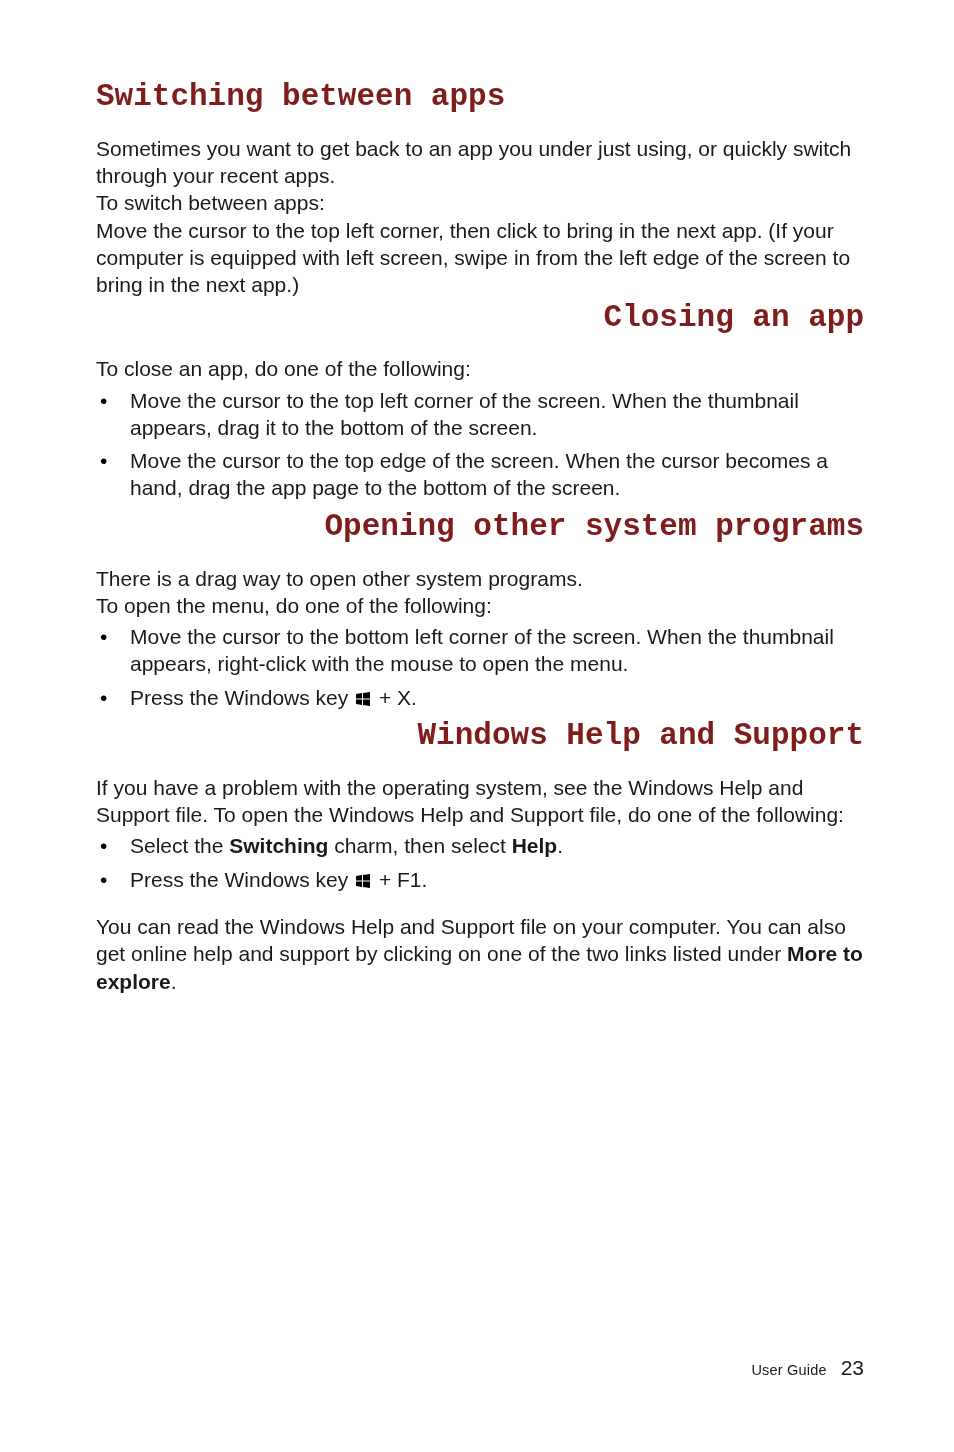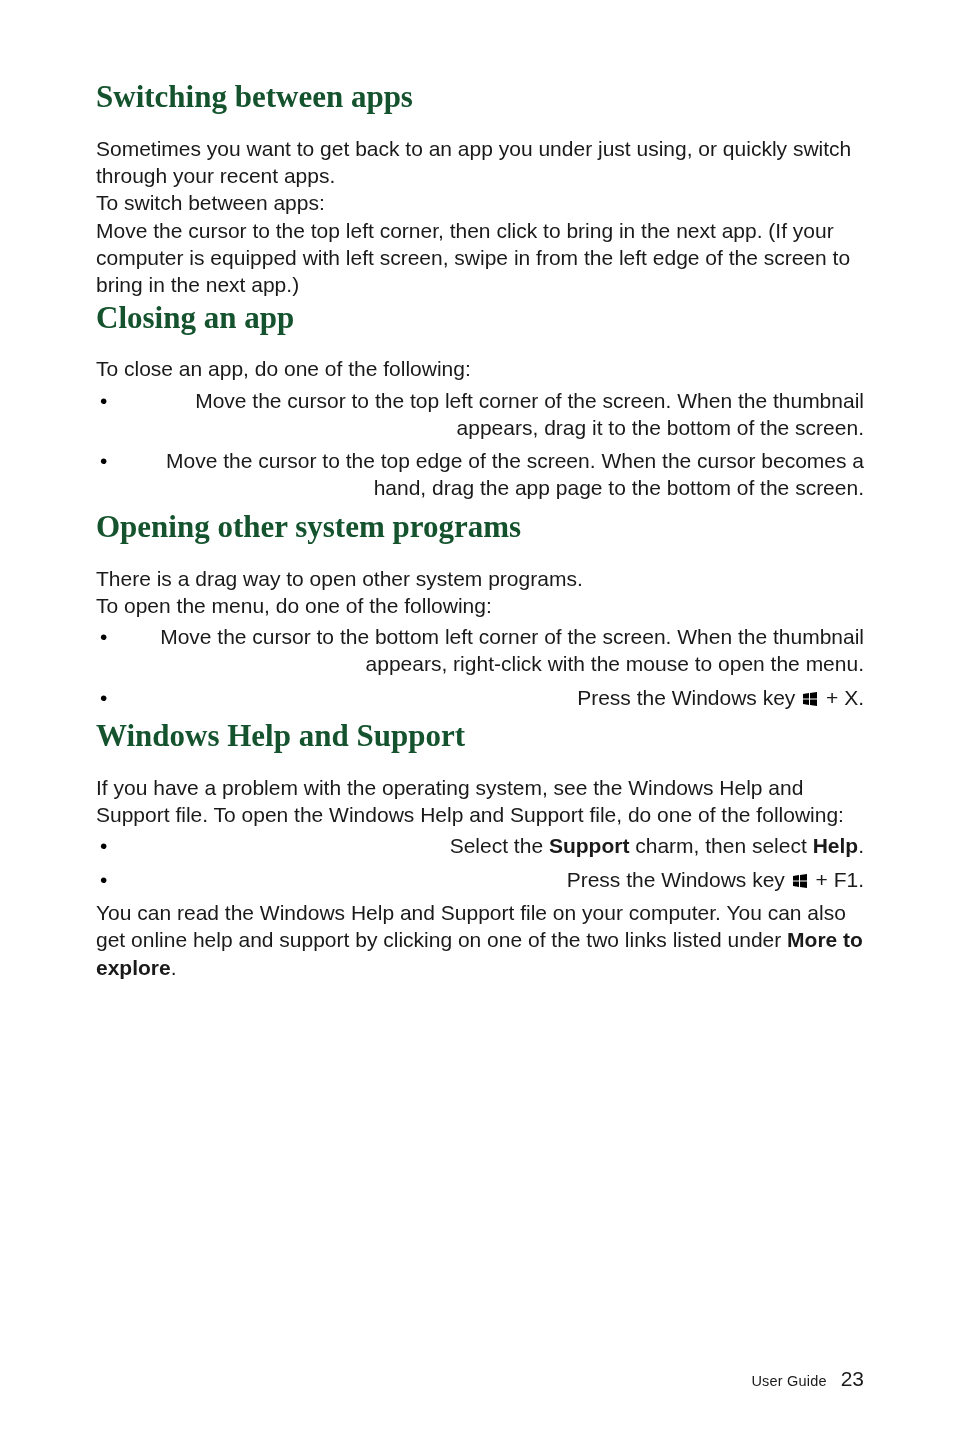--- a/index.html
+++ b/index.html
@@ -14,37 +14,36 @@
     box-sizing: border-box;
     padding: 78px 90px 120px 96px;
     font-family: "Helvetica Neue", Helvetica, Arial, sans-serif;
     font-weight: 300;
     font-size: 21px;
     line-height: 1.3;
     position: relative;
     color: #1a1a1a;
   }
   h1.sec {
-    font-family: Liberation Serif, serif;
+    font-family: Liberation Mono, monospace;
     font-weight: 700;
     font-size: 31px;
     margin: 0 0 18px 0;
     line-height: 1.25;
-    color: #14532d;
+    color: #7f1d1d;
   }
-  .gap-top   { margin-top: 34px; }
+  .gap-top   { margin-top: 34px; text-align: right; }
   .para {
     margin: 0 0 0 0;
   }
   .block { margin-bottom: 0; }
   ul.bullets {
     list-style: none;
     padding: 0;
     margin: 4px 0 0 0;
-    text-align: right;
   }
   ul.bullets > li {
     position: relative;
     padding-left: 34px;
     margin: 4px 0 6px 0;
   }
   ul.bullets > li::before {
     content: "•";
     position: absolute;
     left: 4px;
@@ -56,21 +55,21 @@
     display: inline-block;
     width: 14px;
     height: 14px;
     vertical-align: -1px;
     margin: 0 3px 0 2px;
   }
   .win-icon svg { display: block; }
   .bold { font-weight: 700; }
   .footer {
     position: absolute;
-    bottom: 60px;
+    bottom: 71px;
     right: 90px;
     font-weight: 300;
   }
   .footer .label {
     font-size: 14.5px;
     letter-spacing: 0.2px;
   }
   .footer .num {
     font-size: 21px;
     margin-left: 8px;
@@ -114,34 +113,34 @@
             </svg></span><span> + X.</span>
       </li>
     </ul>
   </div>
 
   <h1 class="sec gap-top">Windows Help and Support</h1>
   <div class="block">
     <div class="para">If you have a problem with the operating system, see the Windows Help and Support file. To open the Windows Help and Support file, do one of the following:</div>
     <ul class="bullets">
       <li>
-        <span>Select the </span><span class="bold">Support</span><span> charm, then select </span><span class="bold">Help</span><span>.</span>
+        <span>Select the </span><span class="bold">Switching</span><span> charm, then select </span><span class="bold">Help</span><span>.</span>
       </li>
       <li>
         <span>Press the Windows key </span><span class="win-icon"><svg viewBox="0 0 14 14">
               <g fill="#000">
                 <polygon points="0,2 6,1.1 6,6.5 0,6.5"></polygon>
                 <polygon points="7,0.95 14,0 14,6.5 7,6.5"></polygon>
                 <polygon points="0,7.5 6,7.5 6,12.9 0,12"></polygon>
                 <polygon points="7,7.5 14,7.5 14,14 7,13.05"></polygon>
               </g>
             </svg></span><span> + F1.</span>
       </li>
     </ul>
-    <div class="para" style="margin-top:6px">
+    <div class="para" style="margin-top:20px">
       <span>You can read the Windows Help and Support file on your computer. You can also get online help and support by clicking on one of the two links listed under </span><span class="bold">More to explore</span><span>.</span>
     </div>
   </div>
 
   <div class="footer">
     <span class="label">User Guide</span>
     <span class="num">23</span>
   </div>
 
 </div>

